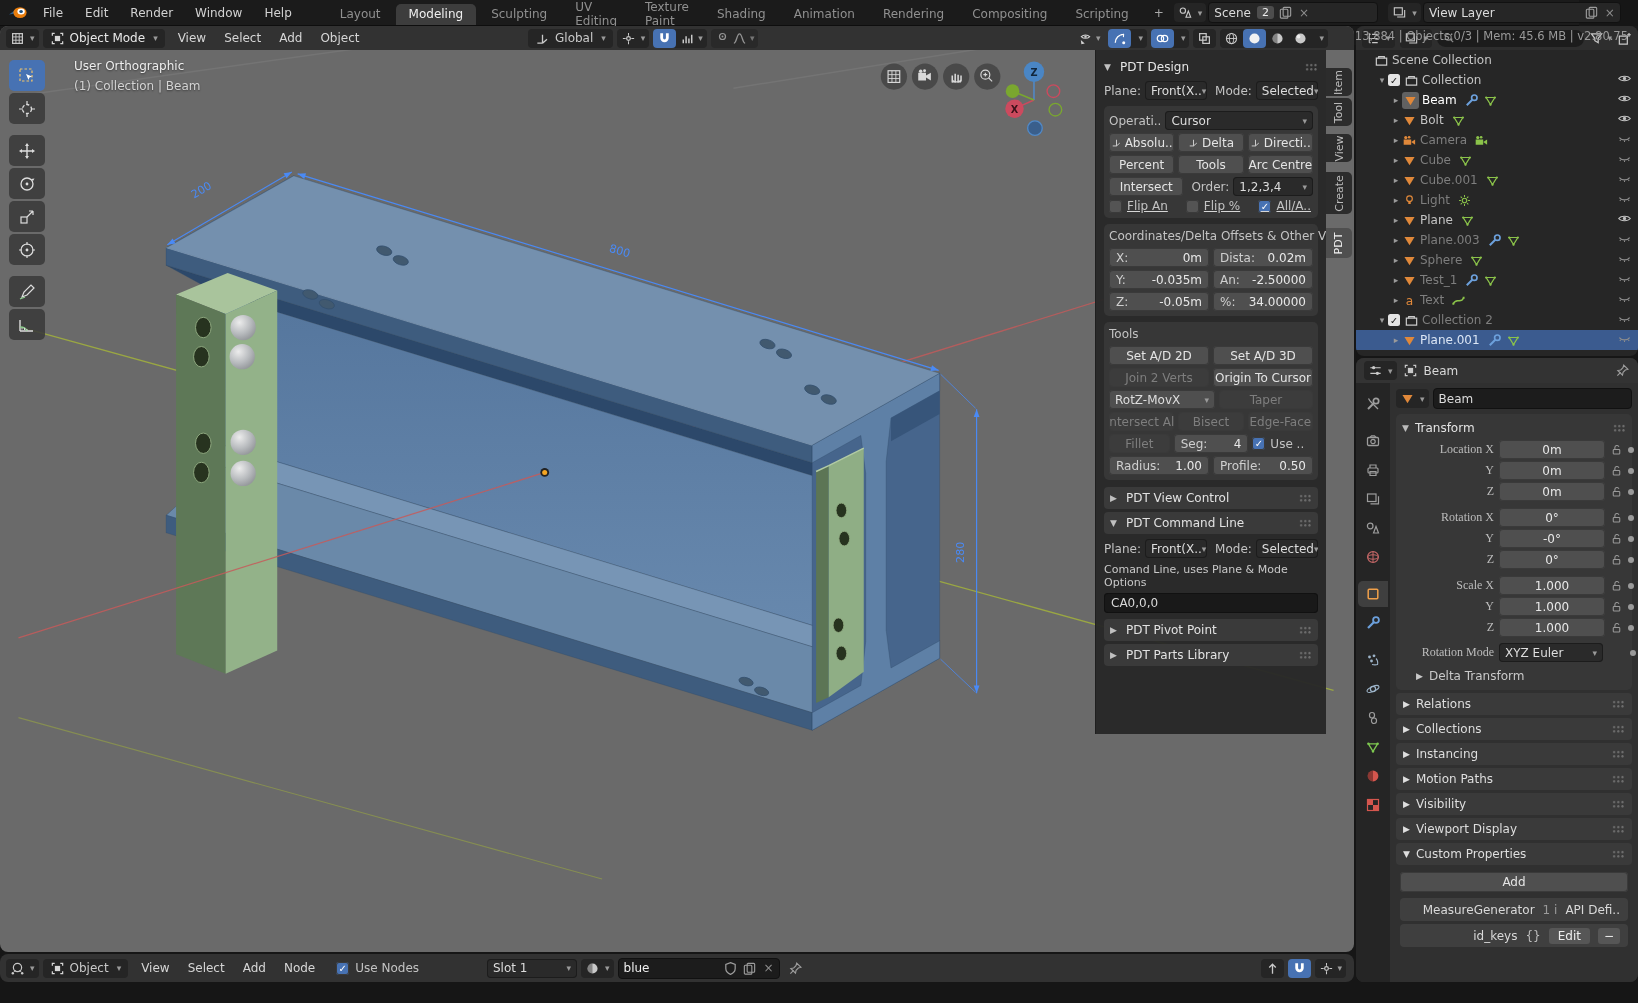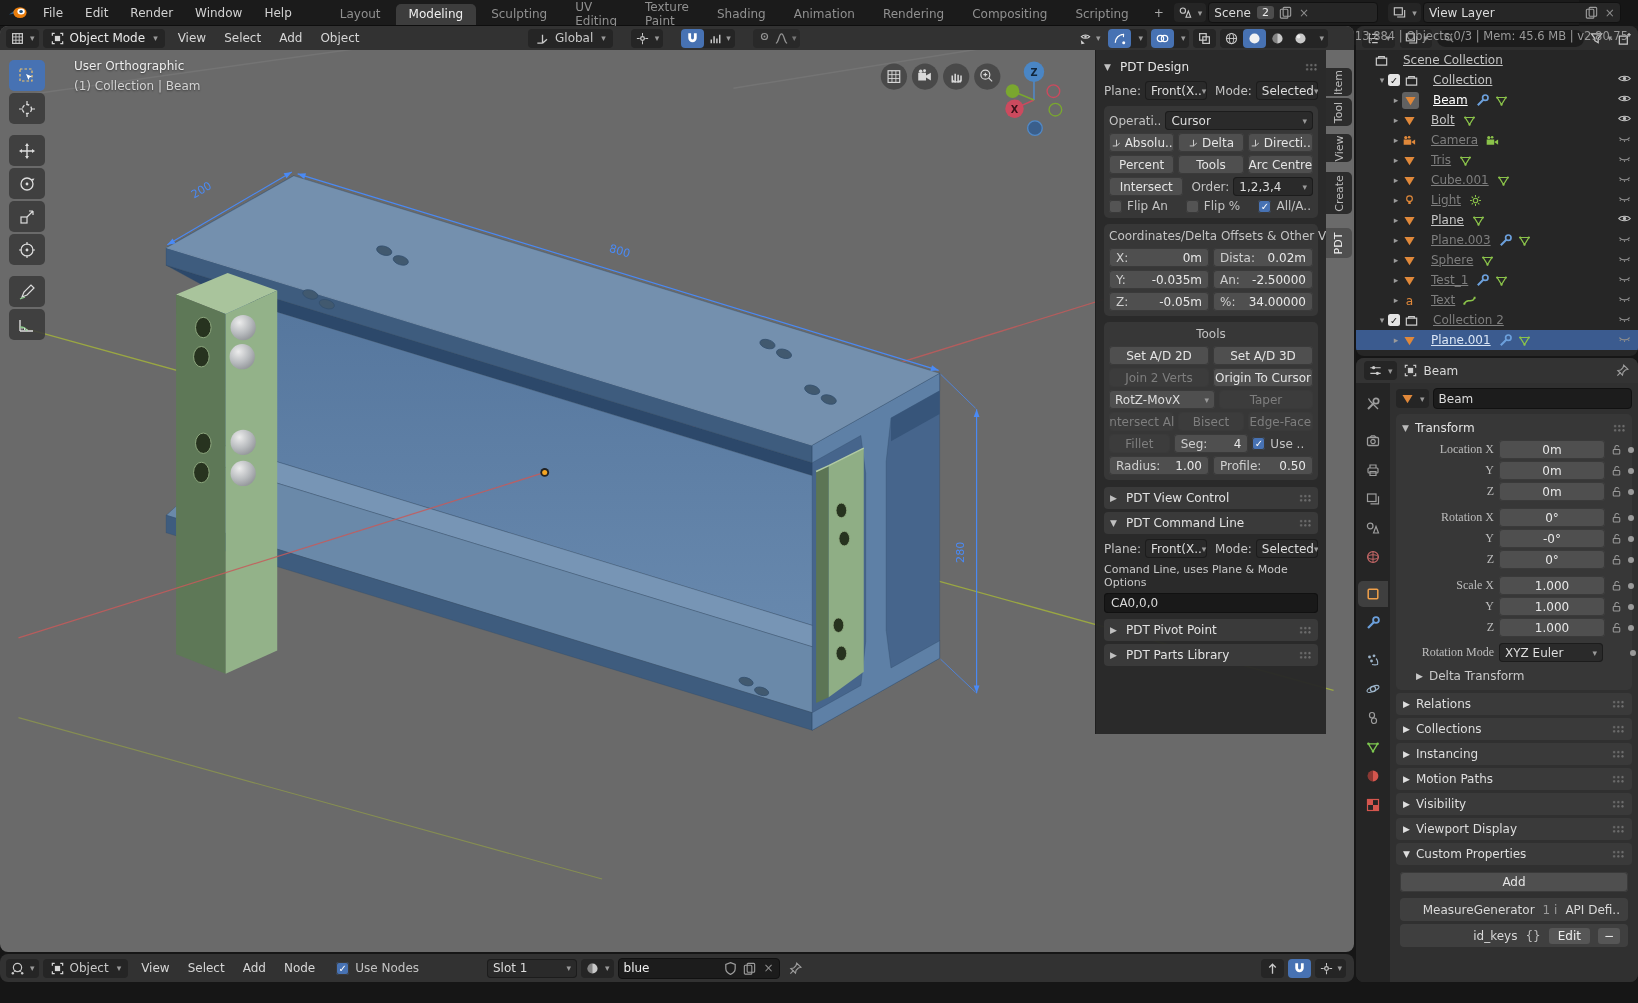--- a/index.html
+++ b/index.html
@@ -46,34 +46,34 @@
   #vp-overlay-label{position:absolute;left:74px;top:33px;color:#eeeeee;text-shadow:0 1px 2px #0007;z-index:10;}
   #vp-overlay-label .sub{color:#d4d4d4;margin-top:6px;}
   
   .ntab{position:absolute;left:1326px;width:26px;background:#2c2c2c;color:#bdbdbd;border-radius:0 5px 5px 0;display:flex;align-items:center;justify-content:center;z-index:25;}
   .ntab.active{background:#4f4f4f;color:#f2f2f2;}
   .ntab span{transform:rotate(-90deg);white-space:nowrap;font-size:11px;display:block;}
   
   #pdt{position:absolute;left:1095px;top:24px;width:231px;height:684px;background:rgba(40,40,40,.96);z-index:24;padding:6px 8px;box-sizing:border-box;color:#d6d6d6;border-left:1px solid #1f1f1f;}
   #pdt .phead{display:flex;align-items:center;height:22px;gap:6px;color:#e6e6e6;}
   #pdt .tri{font-size:9px;color:#c0c0c0;width:10px;}
-  .pbox{background:#373737;border-radius:5px;padding:5px;margin-top:6px;text-align:center;}
+  .pbox{background:#373737;border-radius:5px;padding:5px;margin-top:6px;}
   .prow{display:flex;align-items:center;gap:4px;margin-top:3px;min-width:0;}
   .prow.first{margin-top:0;}
   .subhead{background:#3a3a3a;border-radius:4px;height:22px;display:flex;align-items:center;gap:6px;padding:0 6px;margin-top:7px;color:#e2e2e2;}
   .cmdinput{background:#191919;border-radius:4px;height:20px;display:flex;align-items:center;padding:0 7px;color:#d8d8d8;margin-top:4px;box-shadow:0 0 0 1px #111 inset;}
   .hint{color:#c9c9c9;font-size:11px;margin-top:5px;}
   
   #outliner{left:1356px;top:26px;width:282px;height:330px;background:#262626;border-radius:8px;overflow:hidden;}
   #outliner-header{height:24px;background:#2e2e2e;display:flex;align-items:center;gap:5px;padding:0 6px;}
   .searchpill{background:#1c1c1c;border-radius:10px;height:17px;flex:1;display:flex;align-items:center;padding:0 6px;color:#888;}
   .orow{height:20px;display:flex;align-items:center;padding-right:6px;color:#c4c4c4;position:relative;}
   .orow.dim{color:#7e7e7e;}
   .orow.sel{background:#3b5b8f;color:#dbe6f5;}
-  .orow .nm{margin-left:14px;white-space:nowrap;text-decoration:underline;}
+  .orow .nm{margin-left:3px;white-space:nowrap;}
   .orow .extras{display:flex;gap:4px;margin-left:7px;}
   .orow .rgt{margin-left:auto;}
   .ochk{width:12px;height:12px;border-radius:2.5px;background:#e4e4e4;color:#222;font-size:9.5px;display:flex;align-items:center;justify-content:center;margin-right:4px;flex:none;}
   .oexp{width:12px;text-align:center;color:#9a9a9a;font-size:9px;flex:none;}
   .activebg{background:#616161;border-radius:3px;padding:1px;display:flex;}
   #properties{left:1356px;top:358px;width:282px;height:624px;background:#2e2e2e;border-radius:8px;overflow:hidden;}
   #prop-nav{height:25px;background:#333333;display:flex;align-items:center;gap:6px;padding:0 8px;color:#d8d8d8;}
   #prop-tabs{position:absolute;left:0;top:25px;width:34px;bottom:0;background:#252525;display:flex;flex-direction:column;align-items:center;padding-top:8px;gap:3px;}
   .ptab{width:30px;height:26px;display:flex;align-items:center;justify-content:center;border-radius:5px 0 0 5px;color:#9d9d9d;}
   .ptab.active{background:#3f3f3f;}
@@ -540,21 +540,21 @@
       <span style="color:#e8e8e8;">Object Mode</span>
       <span class="chev">▾</span>
     </span>
     <span id="vph-menus" class="row">
         <span class="mi">View</span>
         <span class="mi">Select</span>
         <span class="mi">Add</span>
         <span class="mi">Object</span>
       </span>
 
-    <span class="row abs" style="left:528px;gap:18px;">
+    <span class="row abs" style="left:528px;gap:4px;">
       <span class="hgrp" style="gap:5px;padding:0 7px;">
         <svg class="ic" style="color:#c9c9c9">
             <use href="#sym-axes"></use>
           </svg>
         <span>Global</span>
         <span class="chev">▾</span>
       </span>
       <span class="hgrp">
           <svg class="ic" style="color:#c9c9c9">
             <use href="#sym-pivot"></use>
@@ -784,21 +784,21 @@
       <div class="prow">
         <span class="btn" style="flex:1.1;">
             <span>Intersect</span>
           </span>
         <span class="lbl" style="margin-left:4px;">Order:</span>
         <span class="dd">
             <span>1,2,3,4</span>
             <span class="chev">▾</span>
           </span>
       </div>
-      <div class="prow" style="gap:18px;">
+      <div class="prow" style="gap:18px;text-decoration:underline;">
         <span class="row" style="gap:5px;flex:1;">
             <span class="chk"></span>
             <span class="lbl">Flip An</span>
           </span>
         <span class="row" style="gap:5px;flex:1;">
             <span class="chk"></span>
             <span class="lbl">Flip %</span>
           </span>
         <span class="row" style="gap:5px;flex:1;">
             <span class="chk on">✓</span>
@@ -1036,21 +1036,21 @@
         </span>
         <span class="rgt"><svg class="ic" style="color:#8e8e8e;">
             <use href="#sym-eyec"></use>
           </svg></span>
       </div>
       <div class="orow dim" style="padding-left: 34px;">
         <span class="oexp">▸</span>
         <svg class="ic" style="color:#e0883a;">
           <use href="#sym-tri"></use>
         </svg>
-        <span class="nm" style="">Tris</span>
+        <span class="nm" style="">Cube</span>
         <span class="extras">
           <svg class="ic" style="color:#8bc34a;">
             <use href="#sym-tridata"></use>
           </svg>
         </span>
         <span class="rgt"><svg class="ic" style="color:#8e8e8e;">
             <use href="#sym-eyec"></use>
           </svg></span>
       </div>
       <div class="orow dim" style="padding-left: 34px;">

